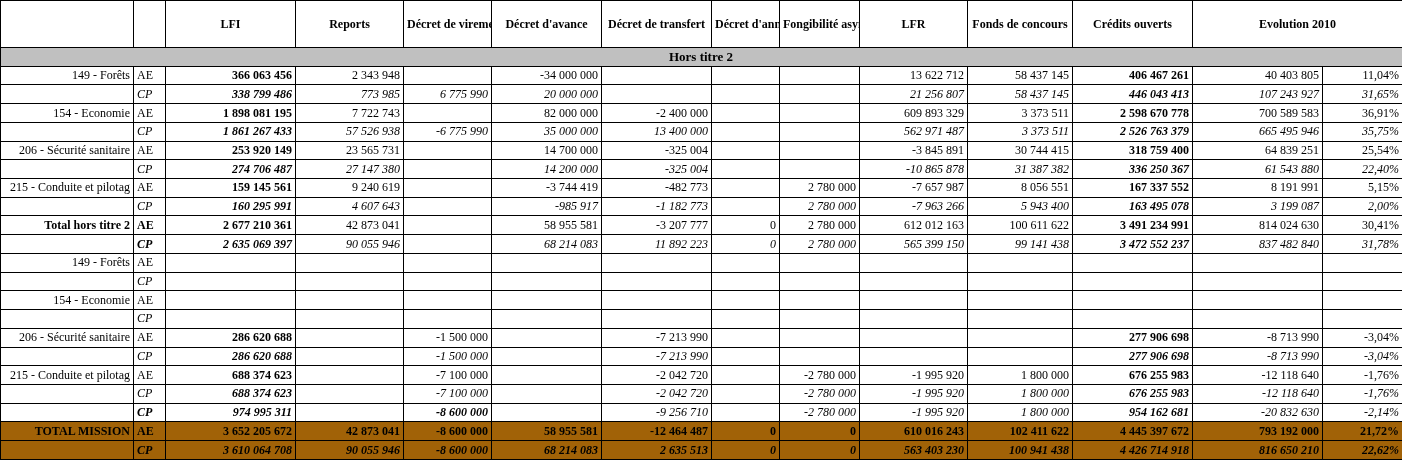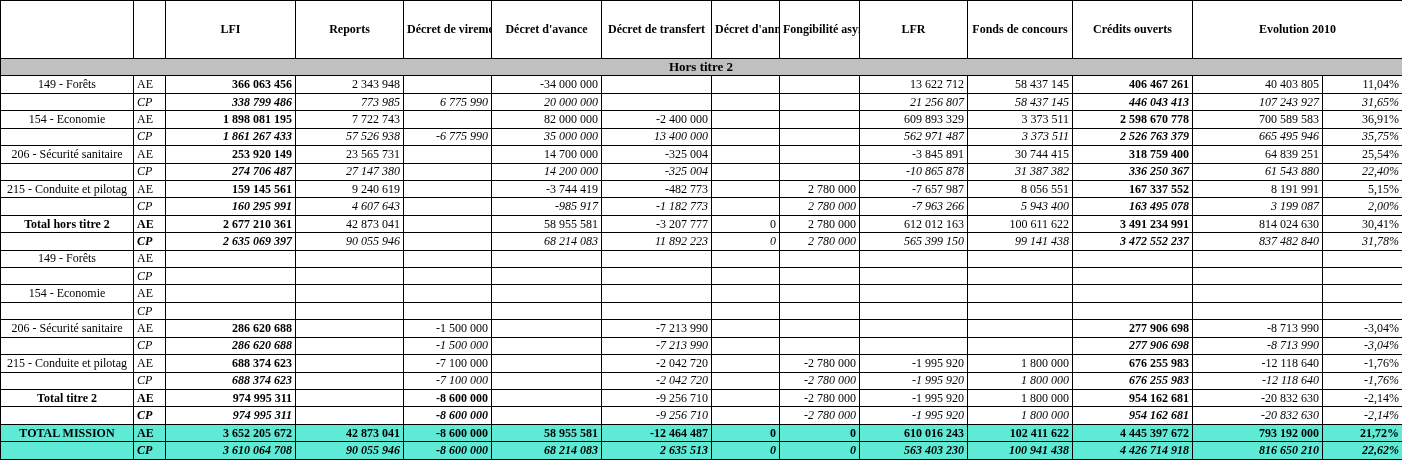--- a/index.html
+++ b/index.html
@@ -12,47 +12,47 @@
     width: 1402px; height: 460px;
     font-family: "Liberation Serif", serif;
     font-size: 12px; color: #000;
   }
   table.budget th, table.budget td {
     border: 1px solid #000;
     overflow: hidden; white-space: nowrap;
     padding: 0 3px;
     vertical-align: middle;
   }
-  thead tr { height: 58px; }
+  thead tr { height: 47px; }
   thead th {
     font-weight: bold; text-align: center;
     white-space: normal; line-height: 1.25; font-size: 12px;
     background: #ffffff;
   }
   tbody tr { height: 17px; }
-  td.lab  { text-align: center; padding-left: 2px; }
+  td.lab  { text-align: right; padding-left: 2px; }
   td.unit { text-align: left; padding: 0 1px; font-family: Liberation Serif, serif; }
   td.num  { text-align: right; }
   
   td.c0, td.c9 { font-weight: bold; font-family: Liberation Serif, serif; }
   
   tr.cp td { font-style: italic; }
   
   tr.cp td.lab { border-top-color: #b5b5b5; }
   
   tr.row-total td.lab, tr.row-total td.unit { font-weight: bold; }
   
   tr.bold-virement td.c2 { font-weight: bold; }
   
   tr.row-section td {
     background: #c0c0c0; font-weight: bold; text-align: center; padding-left: 2px;
     font-size: 13px;
   }
   
-  tr.row-grand td { background: #5eead4; font-weight: bold; margin-left: 20px; }
+  tr.row-grand td { background: #a16207; font-weight: bold; margin-left: 20px; }
 </style>
 </head>
 <body>
 
 <div class="sheet">
   <table class="budget">
     <colgroup>
       <col style="width:133px">
         <col style="width:32px">
       <col style="width:130px">
@@ -370,36 +370,20 @@
           <td class="num c3"></td>
           <td class="num c4">-2 042 720</td>
           <td class="num c5"></td>
           <td class="num c6">-2 780 000</td>
           <td class="num c7">-1 995 920</td>
           <td class="num c8">1 800 000</td>
           <td class="num c9">676 255 983</td>
           <td class="num c10">-12 118 640</td>
           <td class="num c11">-1,76%</td>
         </tr>
-        <tr class="row-total bold-virement">
-          <td class="lab">Total titre 2</td>
-          <td class="unit">AE</td>
-          <td class="num c0">974 995 311</td>
-          <td class="num c1"></td>
-          <td class="num c2">-8 600 000</td>
-          <td class="num c3"></td>
-          <td class="num c4">-9 256 710</td>
-          <td class="num c5"></td>
-          <td class="num c6">-2 780 000</td>
-          <td class="num c7">-1 995 920</td>
-          <td class="num c8">1 800 000</td>
-          <td class="num c9">954 162 681</td>
-          <td class="num c10">-20 832 630</td>
-          <td class="num c11">-2,14%</td>
-        </tr>
         <tr class="row-total cp bold-virement">
           <td class="lab"></td>
           <td class="unit">CP</td>
           <td class="num c0">974 995 311</td>
           <td class="num c1"></td>
           <td class="num c2">-8 600 000</td>
           <td class="num c3"></td>
           <td class="num c4">-9 256 710</td>
           <td class="num c5"></td>
           <td class="num c6">-2 780 000</td>

